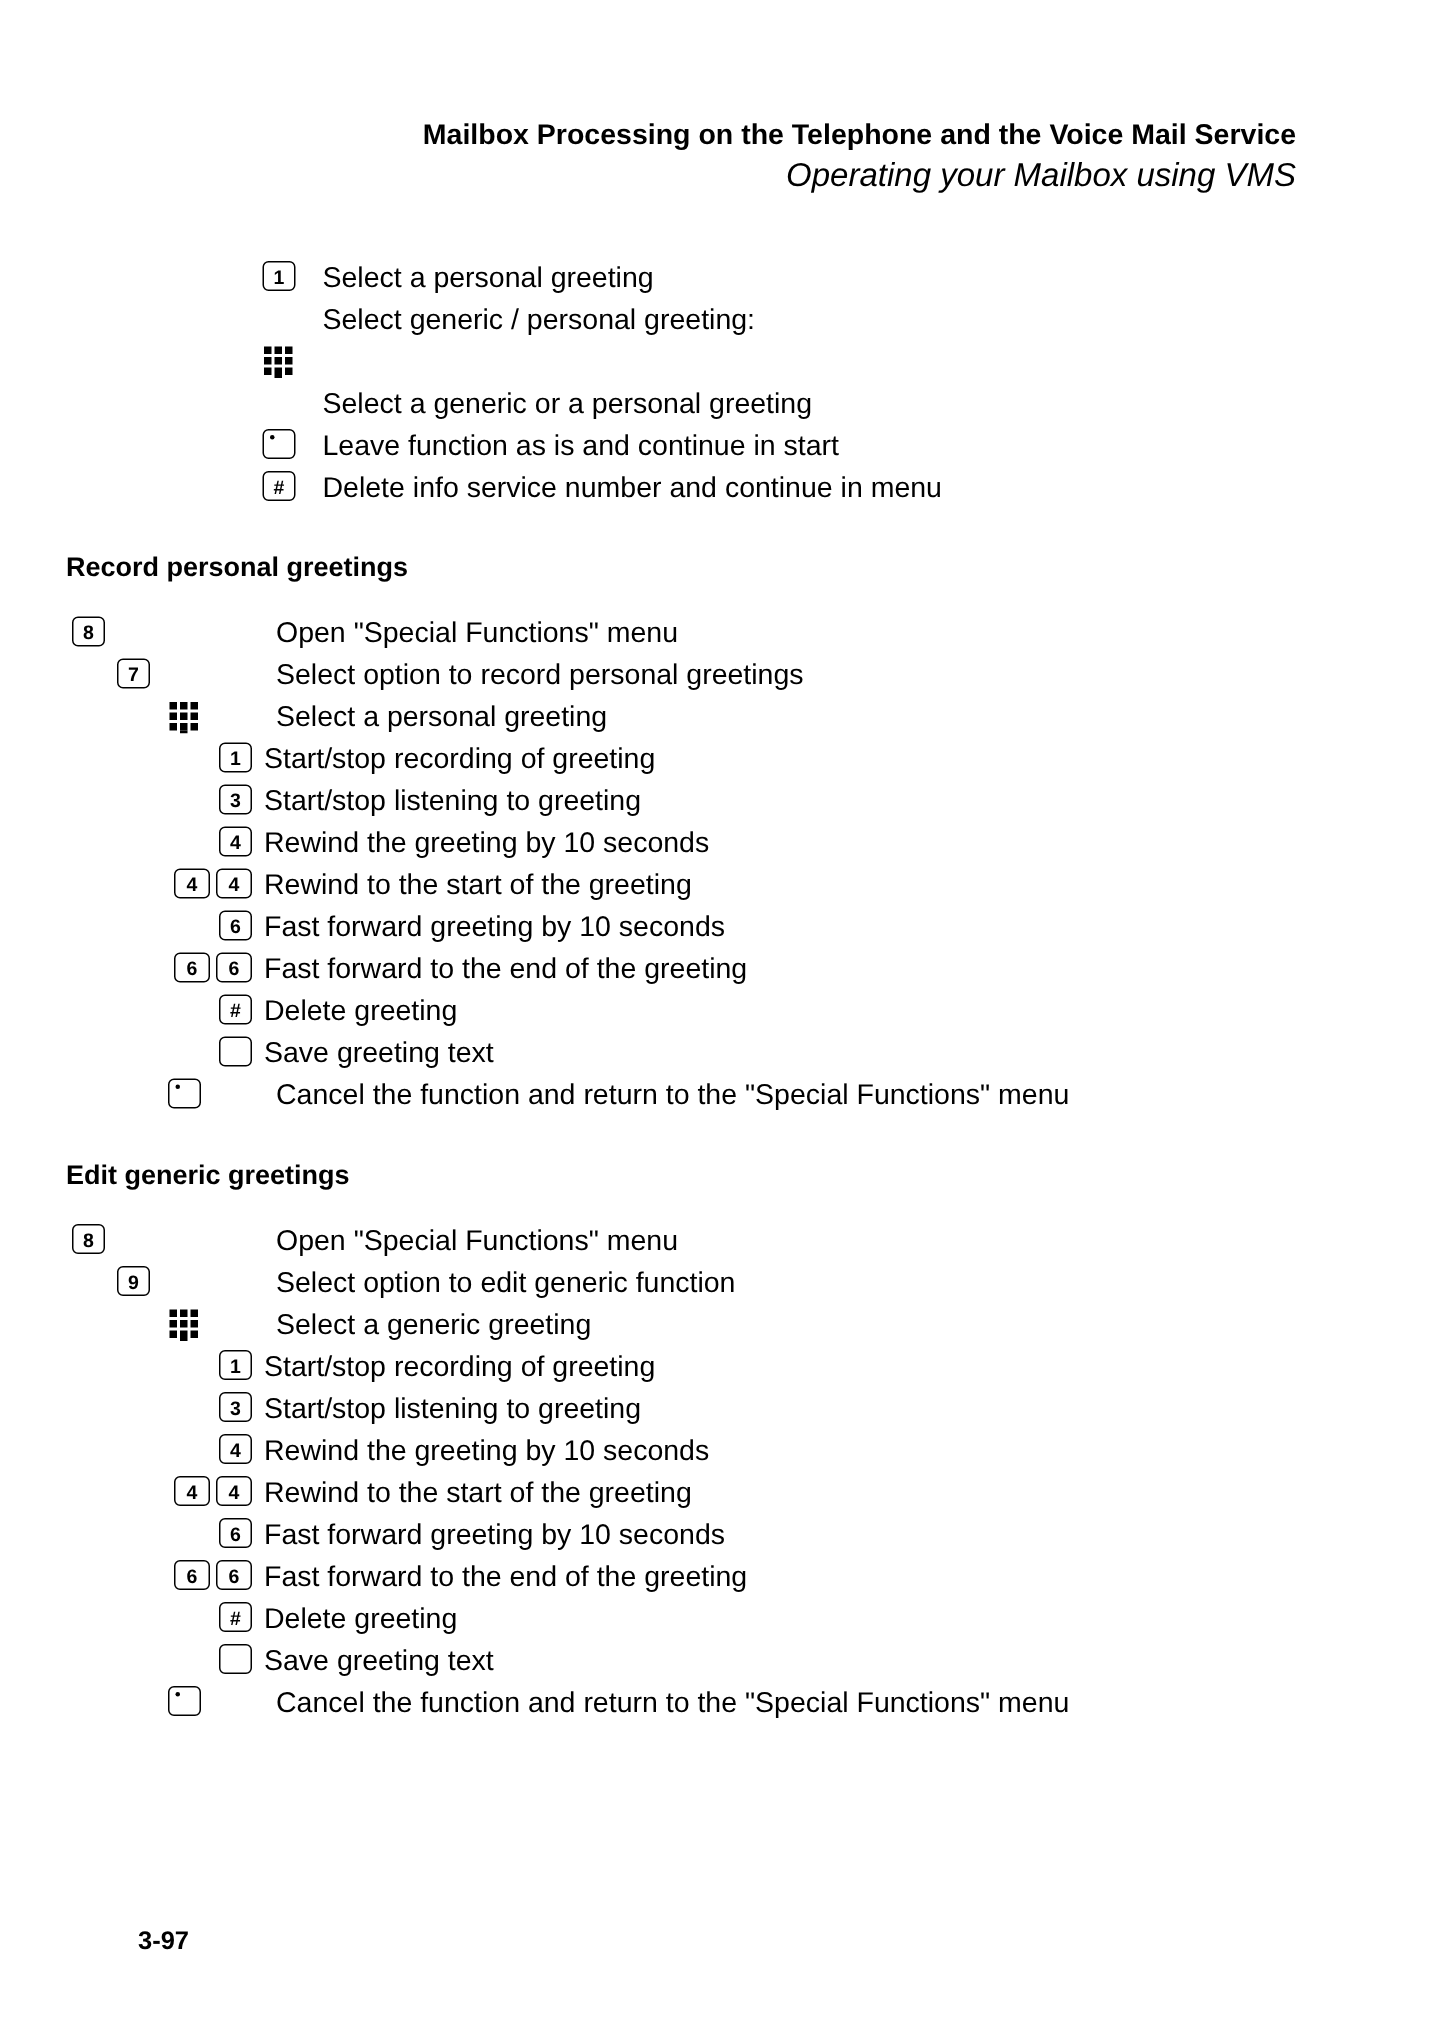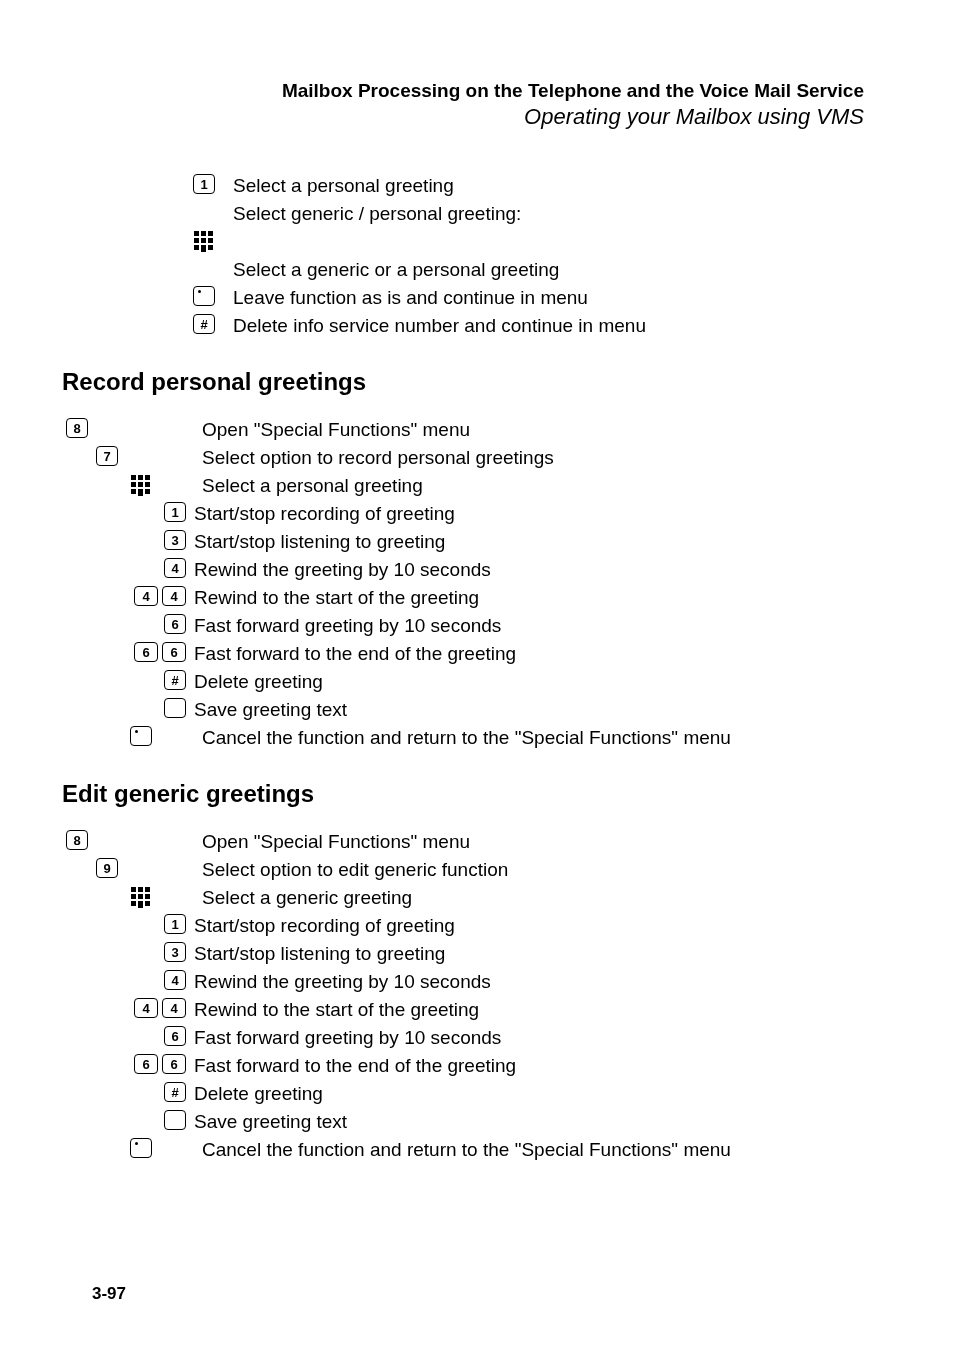--- a/index.html
+++ b/index.html
@@ -6,21 +6,21 @@
     margin: 0;
     padding: 0;
     font-family: Arial, Helvetica, sans-serif;
     background: #fff;
     color: #000;
   }
   .page {
     width: 954px;
     height: 1352px;
     box-sizing: border-box;
-    padding: 80px 90px 40px 62px;
+    padding: 80px 90px 40px 44px;
     position: relative;
   }
   .header-block {
     text-align: right;
     margin-bottom: 42px;
   }
   .header-bold {
     font-weight: bold;
     font-size: 19px;
   }
@@ -57,21 +57,21 @@
   .keypad-icon {
     display: inline-block;
     margin-left: 4px;
   }
   .keypad-icon svg { display: block; }
   .textcol {
     padding-left: 18px;
   }
   .section-heading {
     font-weight: bold;
-    font-size: 24px;
+    font-size: 18px;
     margin: 28px 0 20px;
   }
   .footer {
     position: absolute;
     left: 92px;
     right: 90px;
     bottom: 48px;
     font-size: 14.5px;
     display: flex;
     justify-content: space-between;
@@ -136,21 +136,21 @@
           </span>
         </div>
         <div class="textcol" style="padding-left: 18px; margin-top: 28px;">Select a generic or a personal greeting</div>
       </div>
       <div class="row">
         <div class="keycol" style="margin-left: 127px; width: 26px;">
           <span class="blank-key">
             <span class="dot"></span>
           </span>
         </div>
-        <div class="textcol" style="padding-left: 18px;">Leave function as is and continue in menu</div>
+        <div class="textcol" style="padding-left: 18px;">Leave function as is and continue in start</div>
       </div>
       <div class="row">
         <div class="keycol" style="margin-left: 127px; width: 26px;">
           <span class="key">#</span>
         </div>
         <div class="textcol" style="padding-left: 18px;">Delete info service number and continue in menu</div>
       </div>
     </div>
 
   <div id="sections-container">

